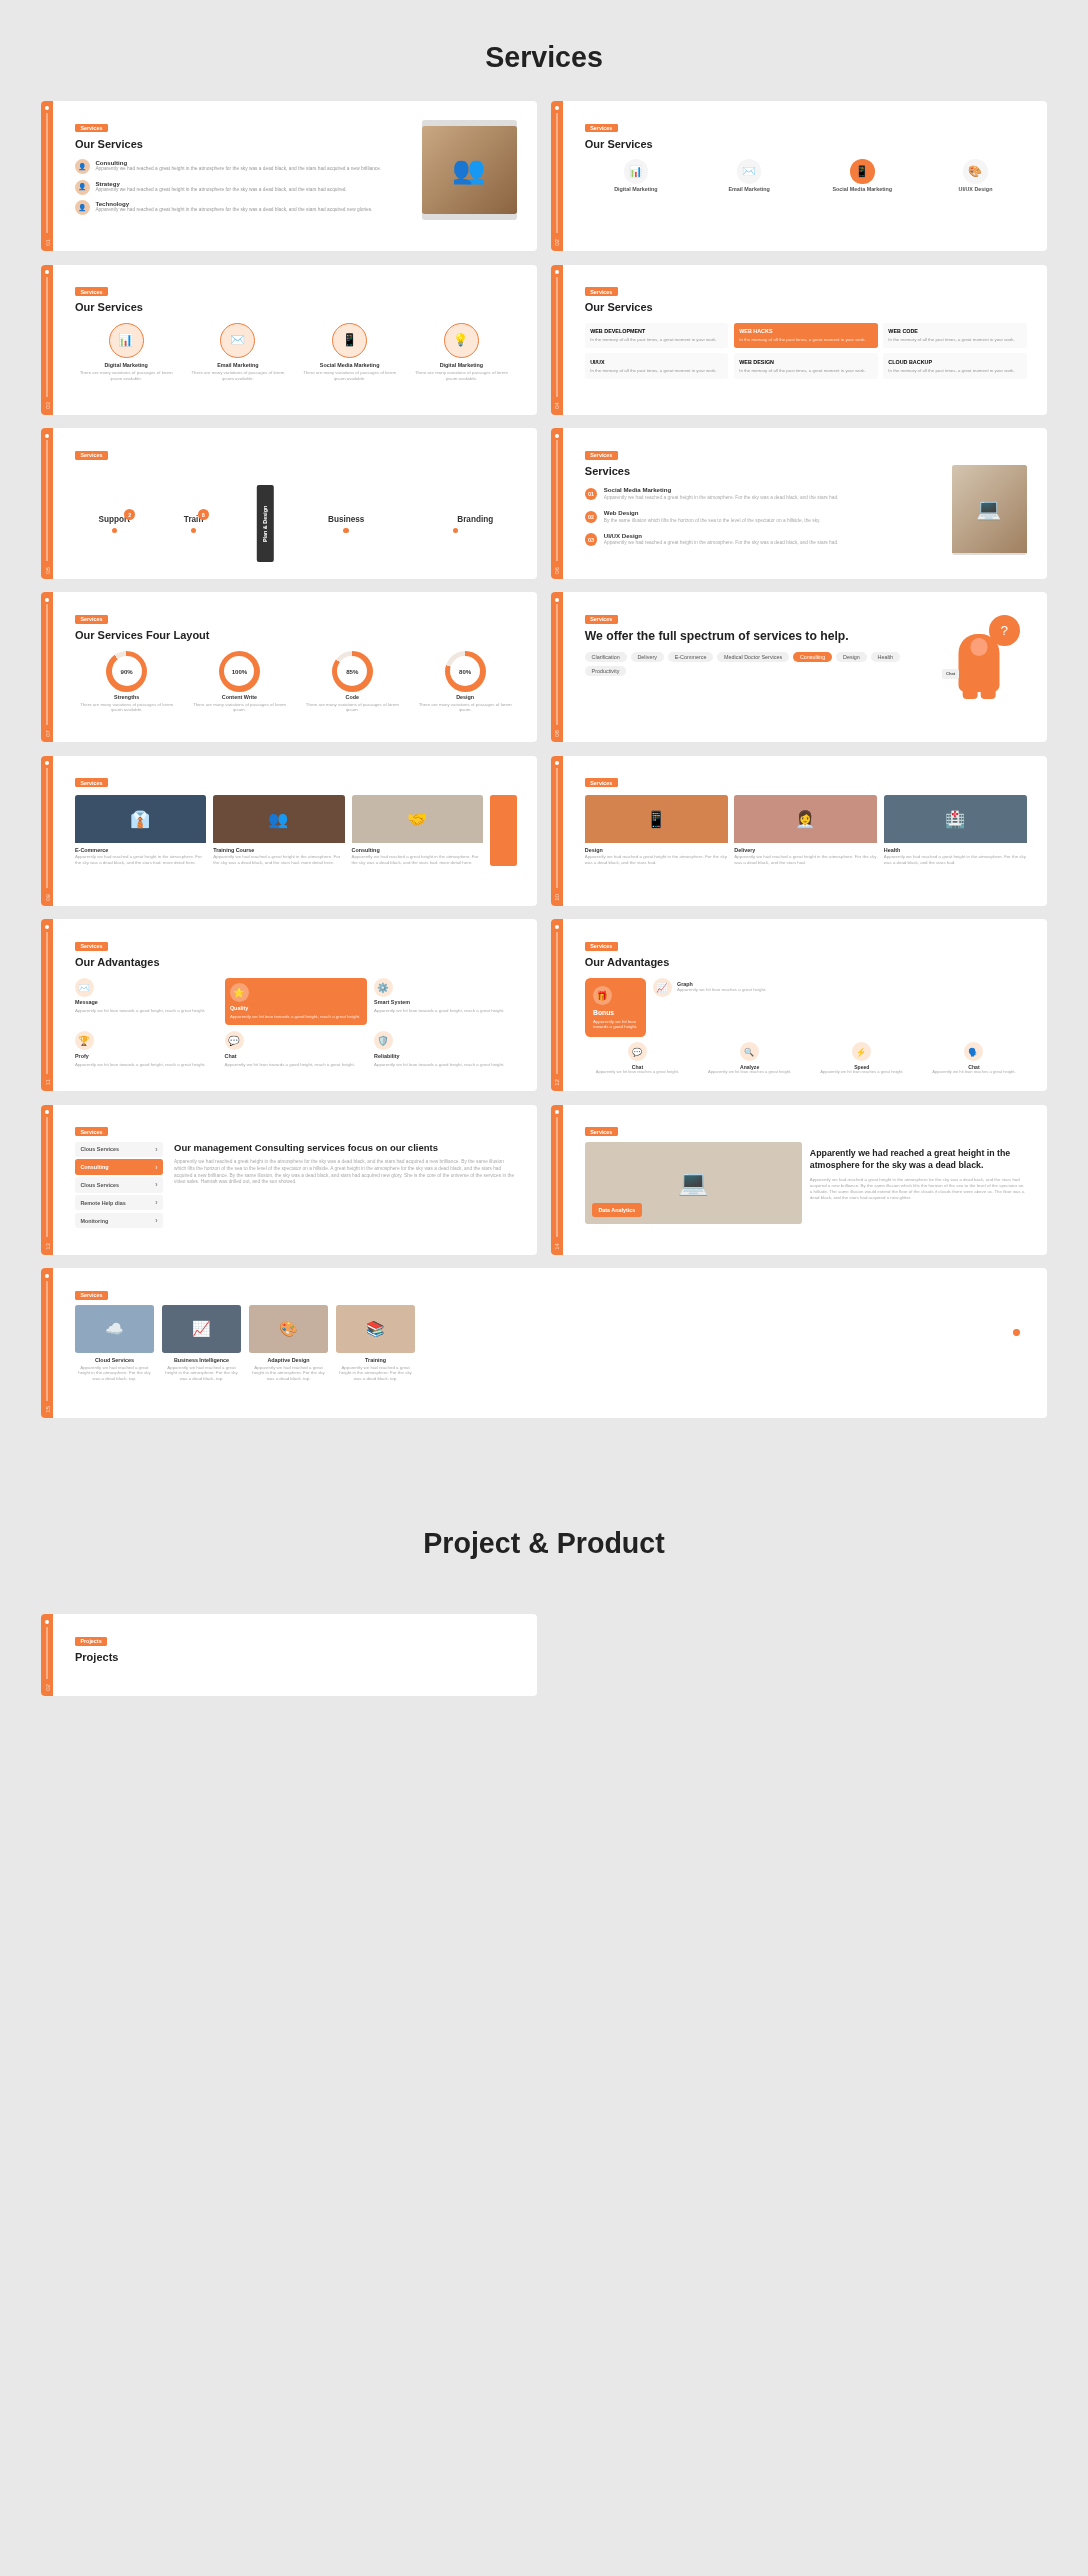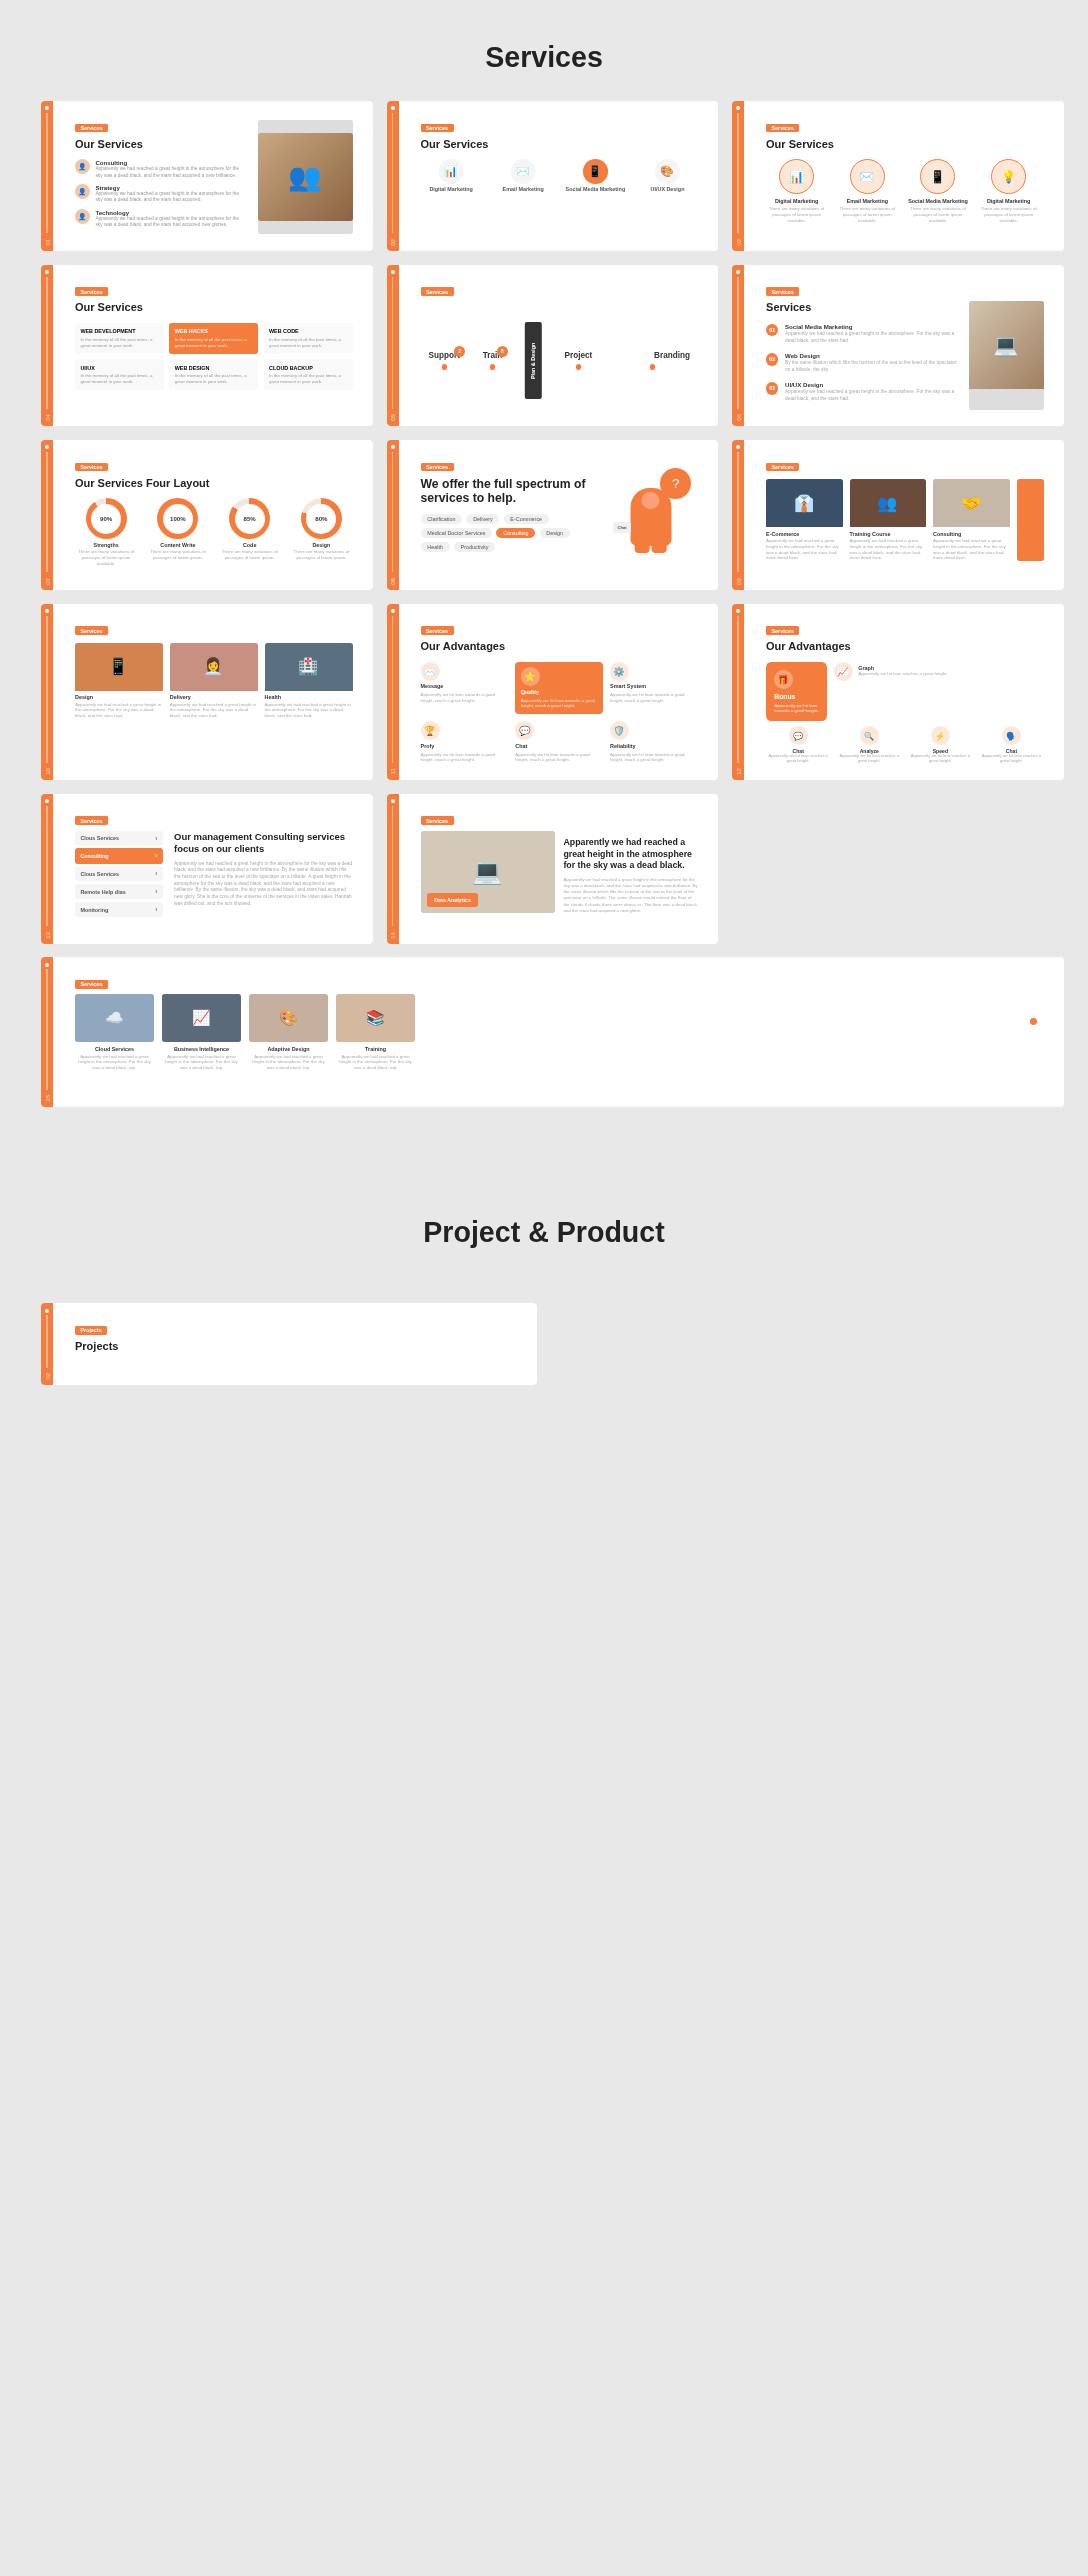--- a/index.html
+++ b/index.html
@@ -13,23 +13,23 @@
     .section-title {
       text-align: center;
       font-size: 28.6px;
       font-weight: 900;
       padding: 41px 0 27px 0;
       color: #222;
     }
 
     .slides-grid {
       display: grid;
-      grid-template-columns: 1fr 1fr 1fr;
+      grid-template-columns: 1fr 1fr;
       gap: 13.6px;
-      padding: 0 24px 27px 41px;
+      padding: 0 41px 27px 41px;
     }
 
     .slide {
       background: #fff;
       border-radius: 4.1px;
       overflow: hidden;
       position: relative;
       min-height: 150px;
       padding: 19px 20.4px 16.3px 34px;
     }
@@ -806,21 +806,21 @@
       </div>
       <div style="text-align:center; position:relative;">
         <div style="font-size:8.2px; font-weight:700; color:#333; margin-bottom:4.1px;">Train</div>
         <div style="width:5.4px;height:5.4px;background:#f47c3c;border-radius:50%;margin:0 auto;"></div>
         <div style="position:absolute;top:-5.4px;right:-5.4px;background:#f47c3c;color:#fff;width:11px;height:11px;border-radius:50%;font-size:5.4px;display:flex;align-items:center;justify-content:center;font-weight:bold;">8</div>
       </div>
       <div style="display:flex;flex-direction:column;align-items:center;">
         <div style="background:#333;color:#fff;font-size:5.4px;writing-mode:vertical-rl;transform:rotate(180deg);padding:20.4px 5.4px;border-radius:2px;font-weight:700;">Plan &amp; Design</div>
       </div>
       <div style="text-align:center;">
-        <div style="font-size:8.2px; font-weight:700; color:#333; margin-bottom:4.1px;">Project</div>
+        <div style="font-size:8.2px; font-weight:700; color:#333; margin-bottom:4.1px;">Business</div>
         <div style="width:5.4px;height:5.4px;background:#f47c3c;border-radius:50%;margin:0 auto;"></div>
       </div>
       <div style="text-align:center;">
         <div style="font-size:8.2px; font-weight:700; color:#333; margin-bottom:4.1px;margin-left:39px;">Branding</div>
         <div style="width:5.4px;height:5.4px;background:#f47c3c;border-radius:50%;margin:0 auto;"></div>
       </div>
     </div>
   </div>
 
   <div class="slide">

